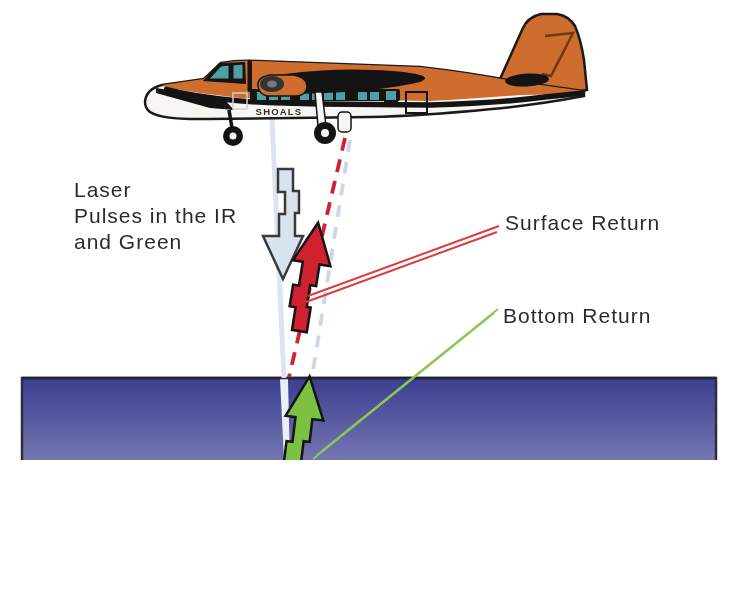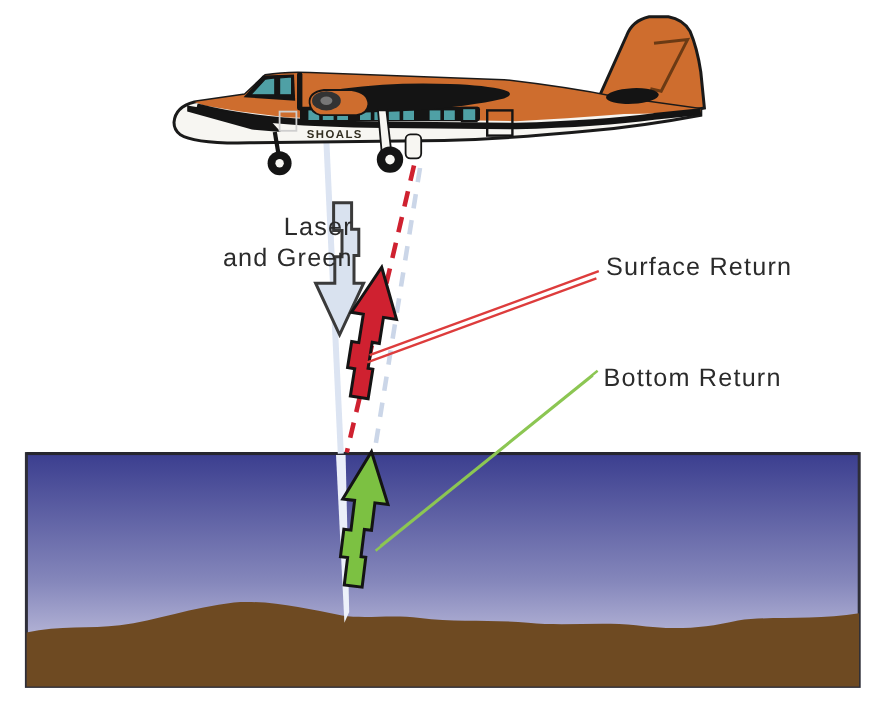--- a/index.html
+++ b/index.html
@@ -1,32 +1,32 @@
 <!DOCTYPE html>
 <html style="--text-dark: #2b2b2b; --aircraft-orange: #CE6D2E; --window-teal: #4FA0A5; --laser-pulse-blue: #D9E2EF; --surface-return-red: #CF2130; --bottom-return-green: #7CC142; --water-surface-blue: #3B3E8F; --water-deep-light: #DDDBEE; --seafloor-brown: #6E4A22;"><head>
 <meta charset="utf-8">
 <style>
   html,body{margin:0;padding:0;background:#ffffff;}
   .stage{
     position:relative;
-    width:739px;height:600px;
+    width:739px;height:460px;
     background:#ffffff;
     overflow:hidden;
     font-family:"Liberation Sans", sans-serif;
   }
   .stage svg{position:absolute;left:0;top:0;}
   .label{
     position:absolute;
     color:var(--text-dark,#2b2b2b);
     font-size:21px;
     line-height:26px;
     letter-spacing:1px;
     white-space:nowrap;
   }
-  .label-laser{left:74px;top:177px;width:220px;text-align:right;}
+  .label-laser{left:74px;top:177px;width:220px;text-align:left;}
   .label-surface{left:505px;top:210px;}
   .label-bottom{left:503px;top:303px;}
   .livery-text{
     font-family:"Liberation Sans", sans-serif;
     font-size:9.5px;
     font-weight:bold;
     letter-spacing:1.2px;
   }
 </style>
 </head>
@@ -127,20 +127,21 @@
       <circle cx="325" cy="133" r="11" fill="#141414"></circle>
       <circle cx="325" cy="133" r="4" fill="#F7F6F2"></circle>
     </g>
 
     <rect x="338" y="112" width="13" height="20" rx="4" fill="#F7F6F2" stroke="#141414" stroke-width="1.5"></rect>
   </g>
 </svg>
 
   <div class="label label-laser">
     <div>Laser</div>
+    <div>Pulses in the IR</div>
     <div>and Green</div>
   </div>
 
   <div class="label label-bottom">Bottom Return</div>
 
   <div class="label label-surface">Surface Return</div>
 
 </div>
 
 </body></html>

